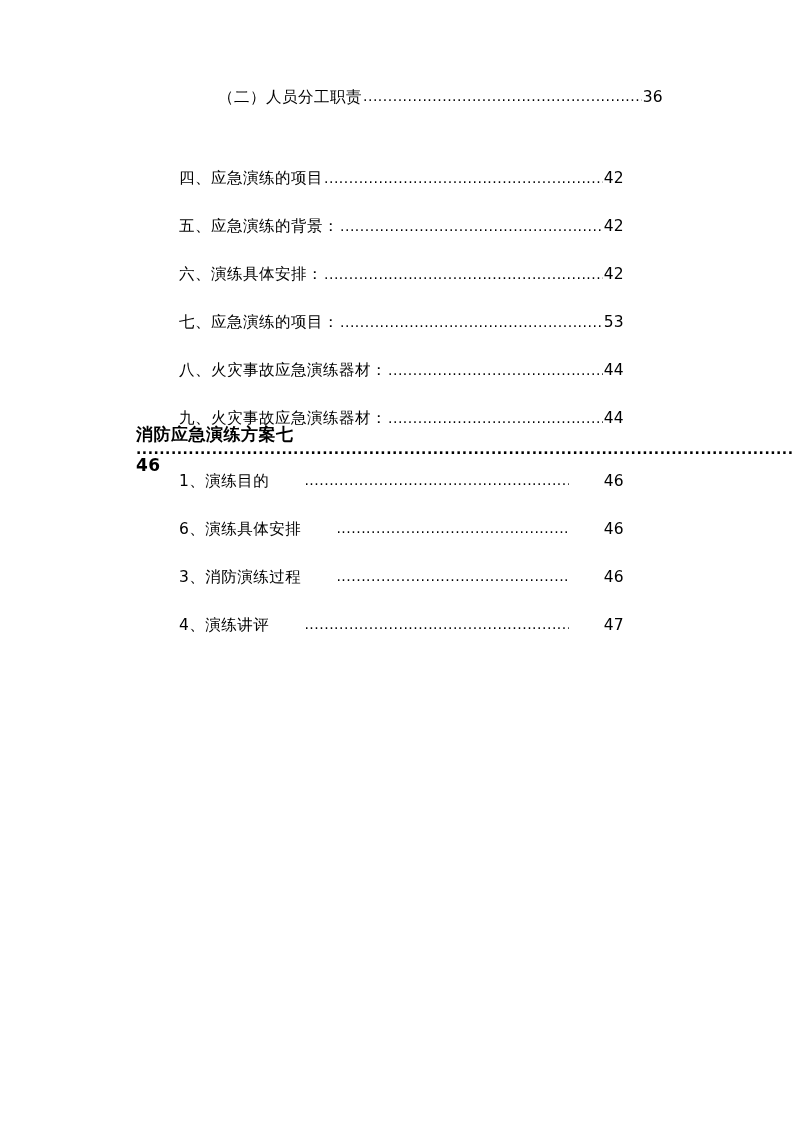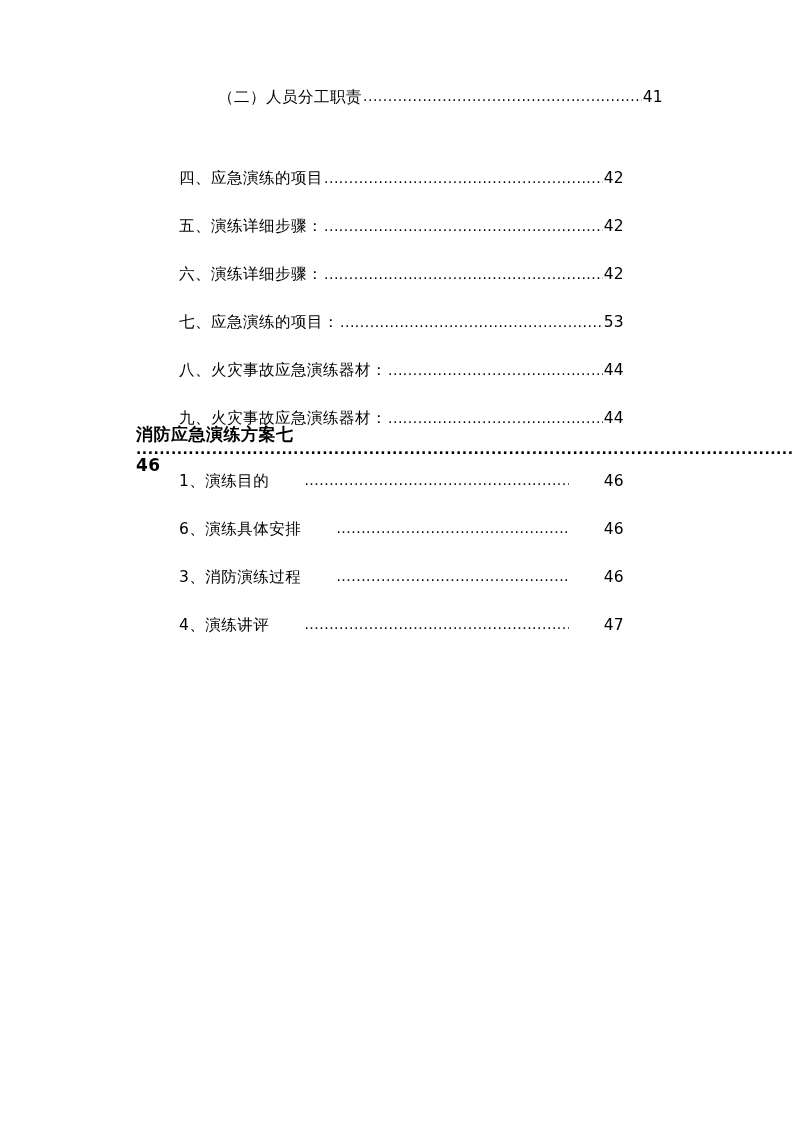--- a/index.html
+++ b/index.html
@@ -79,34 +79,34 @@
   .sp-mid  { letter-spacing: 1.2px; }
 </style>
 </head>
 <body>
 
 <div class="page">
   <div class="toc" id="toc-root">
       <div class="toc-entry e-h lvl-sub2 t-normal">
         <span class="label sp-wide">（二）人员分工职责</span>
         <span class="dots">............................................................................................................................................................</span>
-        <span class="page-num">41</span>
+        <span class="page-num">36</span>
       </div>
       <div class="toc-entry e-h lvl-sub t-normal">
         <span class="label sp-mid">四、应急演练的项目</span>
         <span class="dots">............................................................................................................................................................</span>
         <span class="page-num">42</span>
       </div>
       <div class="toc-entry e-h lvl-sub t-normal">
-        <span class="label sp-mid">五、演练详细步骤：</span>
+        <span class="label sp-mid">五、应急演练的背景：</span>
         <span class="dots">............................................................................................................................................................</span>
         <span class="page-num">42</span>
       </div>
       <div class="toc-entry e-h lvl-sub t-normal">
-        <span class="label sp-mid">六、演练详细步骤：</span>
+        <span class="label sp-mid">六、演练具体安排：</span>
         <span class="dots">............................................................................................................................................................</span>
         <span class="page-num">42</span>
       </div>
       <div class="toc-entry e-h lvl-sub t-normal">
         <span class="label sp-mid">七、应急演练的项目：</span>
         <span class="dots">............................................................................................................................................................</span>
         <span class="page-num">53</span>
       </div>
       <div class="toc-entry e-h lvl-sub t-normal">
         <span class="label sp-mid">八、火灾事故应急演练器材：</span>

